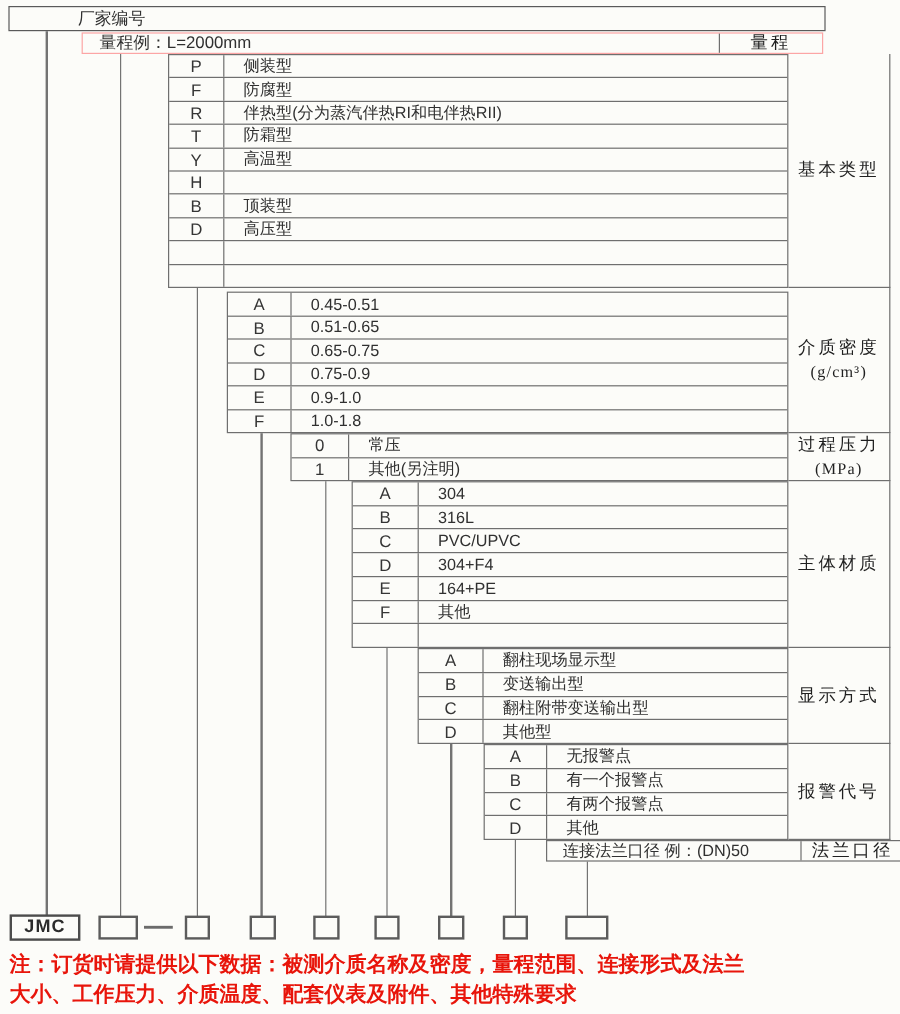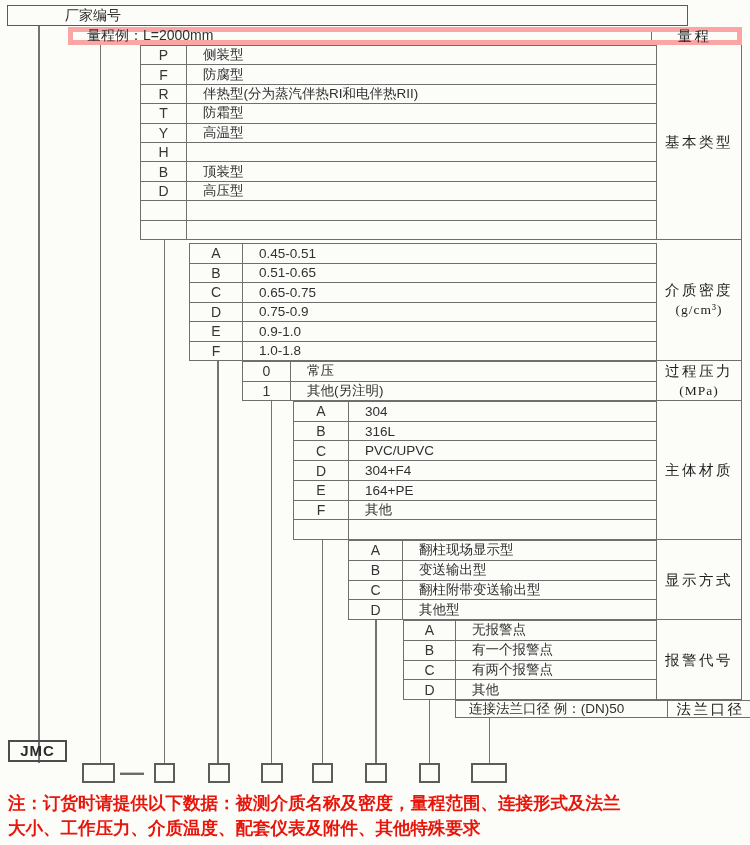--- a/index.html
+++ b/index.html
@@ -11,22 +11,22 @@
   }
   .abs{position:absolute;box-sizing:border-box;}
   
   #factory-row{
     left:7px;top:5px;width:681px;height:21px;
     border:1.5px solid #5a5a5a;display:flex;align-items:center;
     font-size:14px;padding-left:57px;background:transparent;
   }
   
   #range-row{
-    left:68px;top:26.5px;width:674px;height:18.5px;
-    border:5px solid #fca5a5;display:flex;align-items:stretch;font-size:14px;
+    left:68px;top:26.5px;width:618px;height:18.5px;
+    border:1px solid #fca5a5;display:flex;align-items:stretch;font-size:14px;
   }
   #range-row .rtext{flex:1;display:flex;align-items:center;padding-left:14px;}
   .side-label{
     font-family:"Liberation Serif","DejaVu Serif",serif;
     color:#1f1f1f;font-size:14.5px;letter-spacing:2.5px;
     display:flex;flex-direction:column;align-items:center;justify-content:center;
     text-align:center;line-height:20px;
   }
   #range-row .side-label{width:85px;border-left:1px solid #6f6f6f;}
   
@@ -44,21 +44,21 @@
     border-right:1px solid #6f6f6f;font-size:14px;color:#353535;}
   .sec .desc{flex:1;display:flex;align-items:center;padding-left:16px;
     font-size:13.5px;color:#303030;}
   .label-cell{left:657px;width:85px;border-right:1px solid #6f6f6f;border-bottom:1px solid #6f6f6f;}
   .sub2{font-size:13.5px;letter-spacing:1px;}
   
   .vline{width:1.5px;background:#737373;}
   
   .cbox{border:2px solid #5c5c5c;background:transparent;}
   #model-box{
-    left:8px;top:740px;width:59px;height:21.5px;border:2px solid #4c4c4c;
+    left:8px;top:762px;width:59px;height:21.5px;border:2px solid #4c4c4c;
     display:flex;align-items:center;justify-content:center;
     font-size:15px;font-weight:bold;letter-spacing:1px;color:#2b2b2b;
   }
   #sep-dash{
     left:118px;top:760px;width:28px;height:24px;
     display:flex;align-items:center;justify-content:center;
     font-size:24px;font-weight:bold;color:#6b6b6b;
   }
   
   #order-note{

